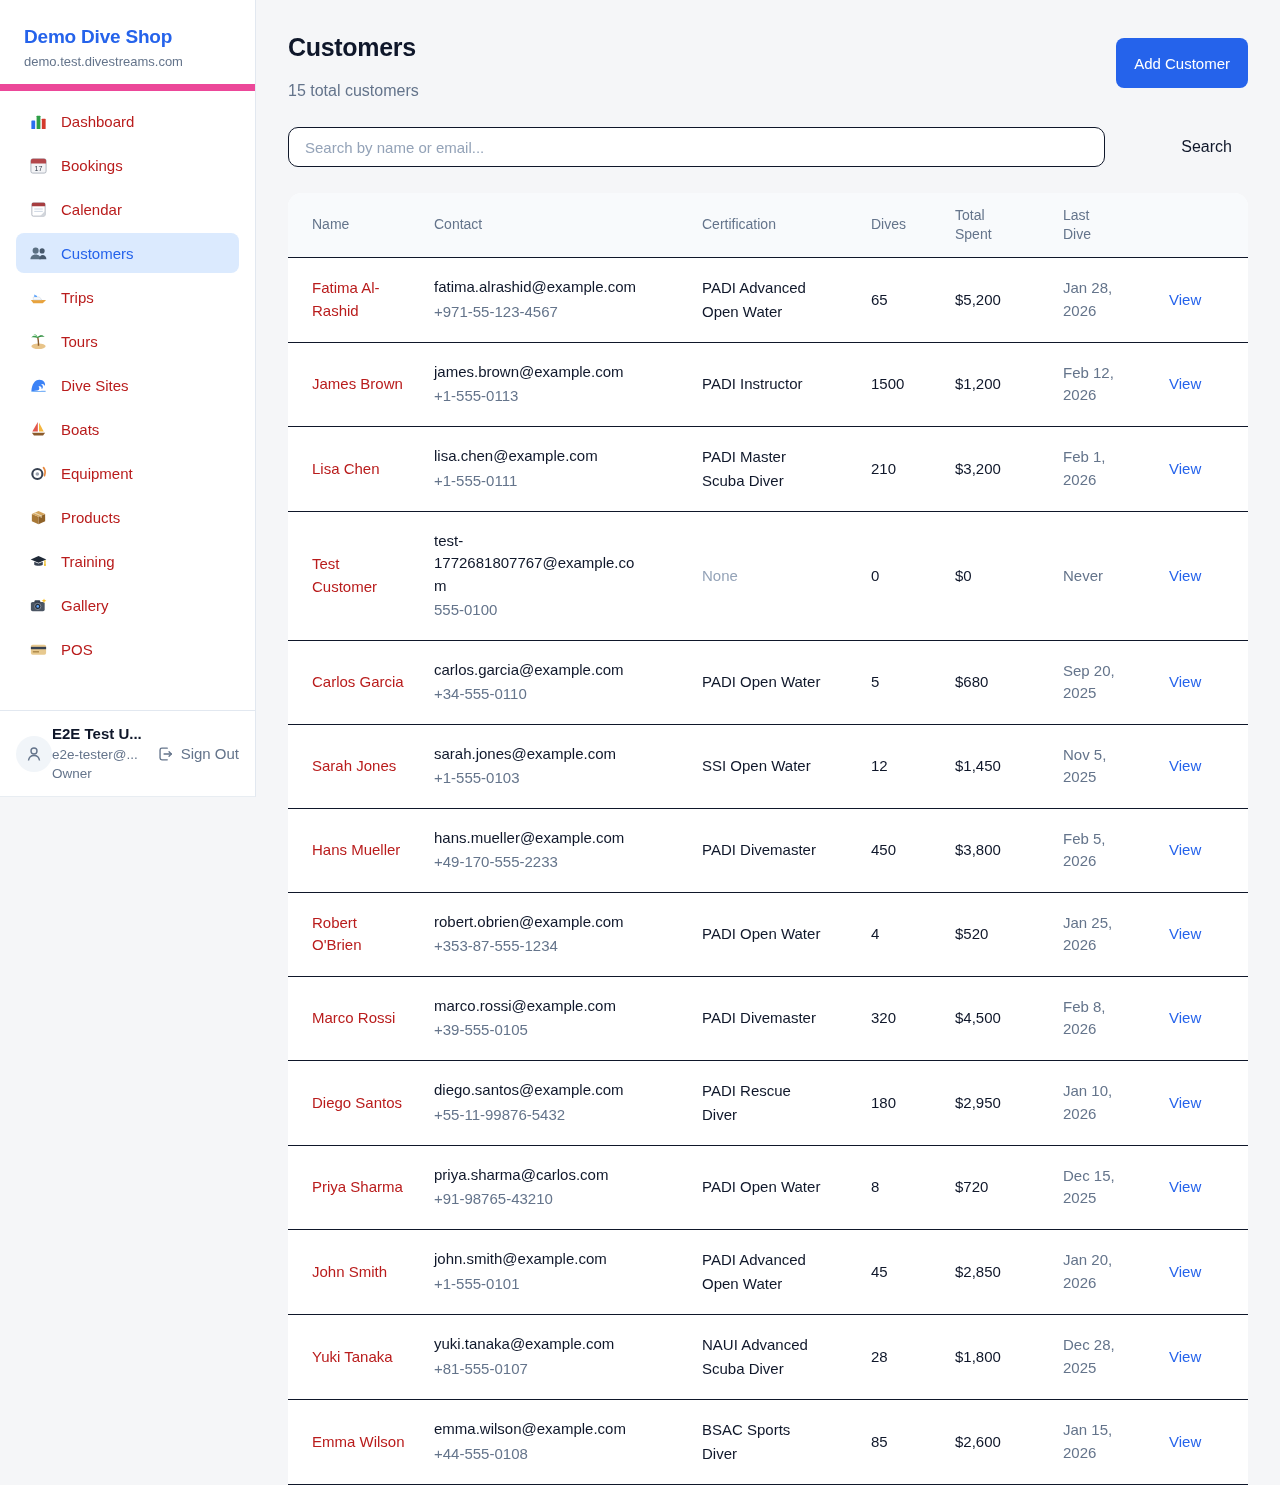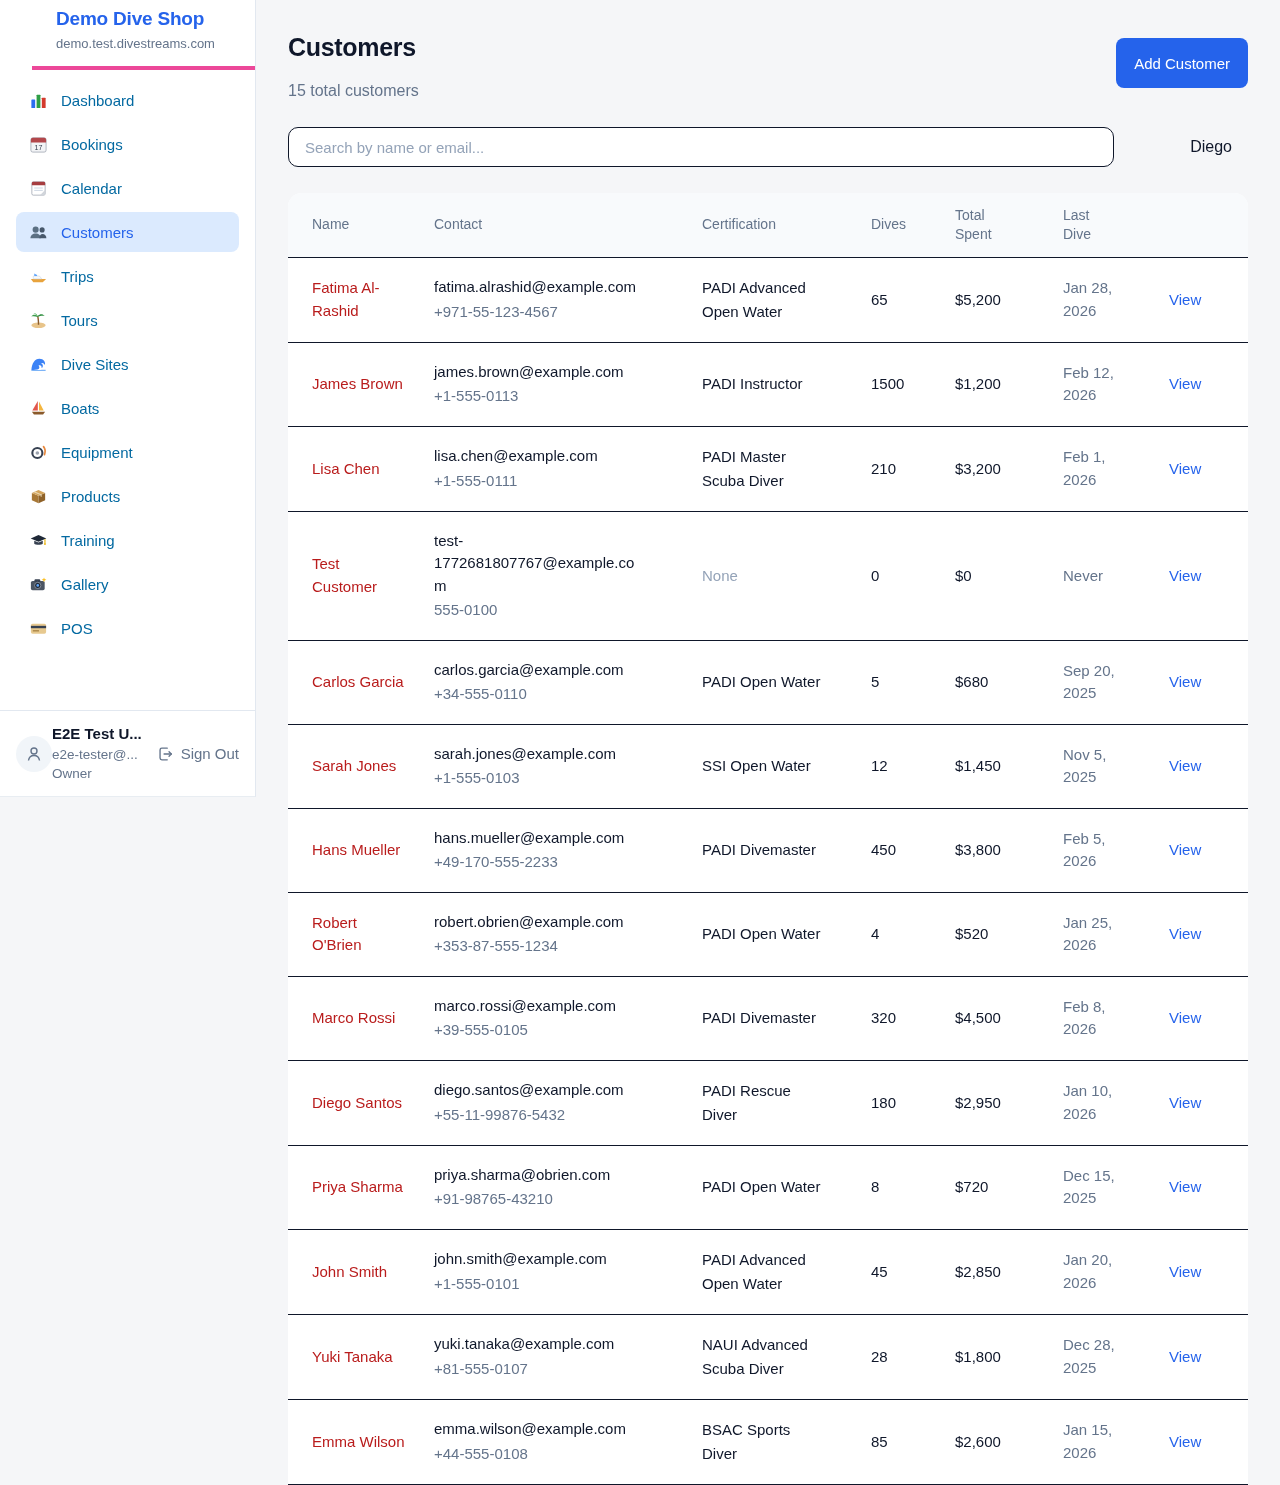--- a/index.html
+++ b/index.html
@@ -15,28 +15,28 @@
   
   .sidebar {
     position:absolute; left:0; top:0;
     width:256px; height:797px;
     background:#ffffff;
     border-right:1px solid #e2e8f0;
     border-bottom:1px solid #e8edf2;
     display:flex; flex-direction:column;
     overflow:hidden;
   }
-  .sidebar-header { padding:8px 24px 15px; border-bottom:4px solid #ec4899;margin-left:32px; }
+  .sidebar-header { padding:26px 24px 15px; border-bottom:7px solid #ec4899; }
   .shop-name { color:#2563eb; font-weight:bold; font-size:19px; letter-spacing:-0.2px; }
   .shop-domain { color:#64748b; font-size:13px; margin-top:6px; }
   .sidebar-nav { flex:1; padding:10px 16px; overflow:hidden; }
   .nav-item {
     display:flex; align-items:center; gap:13px;
     height:40px; margin-bottom:4px; padding:0 12px;
-    border-radius:8px; font-size:15px; color:#0369a1;
+    border-radius:8px; font-size:15px; color:#b91c1c;
     cursor:pointer; user-select:none;
   }
   .nav-item.active { background:#dbeafe; color:#2563eb; }
   .nav-icon { width:20px; height:20px; display:flex; align-items:center; justify-content:center; flex-shrink:0; }
   .sidebar-user {
     border-top:1px solid #e2e8f0;
     padding:13px 16px; display:flex; align-items:center; 
   }
   .avatar {
     width:36px; height:36px; border-radius:50%; background:#f1f5f9;
@@ -276,21 +276,21 @@
     <div class="page-header">
       <div>
         <h1 class="page-title">Customers</h1>
         <div class="subtitle">15 total customers</div>
       </div>
       <button class="add-btn">Add Customer</button>
     </div>
 
     <div class="search-row">
       <input class="search-input" type="text" placeholder="Search by name or email..." style="">
-      <button class="search-btn">Diego</button>
+      <button class="search-btn">Search</button>
     </div>
 
     <div class="card">
       <table>
         <colgroup>
           <col style="width:146px">
             <col style="width:268px">
             <col style="width:169px">
           <col style="width:84px">
             <col style="width:108px">
@@ -522,21 +522,21 @@
                 <div class="cell-date">Jan 10, 2026</div>
               </td>
               <td><a class="view-link">View</a></td>
             </tr>
             <tr>
               <td>
                 <div class="cell-name"><a class="name-link">Priya Sharma</a></div>
               </td>
               <td>
                 <div class="cell-contact">
-                  <div class="contact-email">priya.sharma@obrien.com</div>
+                  <div class="contact-email">priya.sharma@carlos.com</div>
                   <div class="contact-phone">+91-98765-43210</div>
                 </div>
               </td>
               <td>
                 <div class="cell-cert">PADI Open Water</div>
               </td>
               <td class="cell-dives">8</td>
               <td class="cell-spent">$720</td>
               <td>
                 <div class="cell-date">Dec 15, 2025</div>

